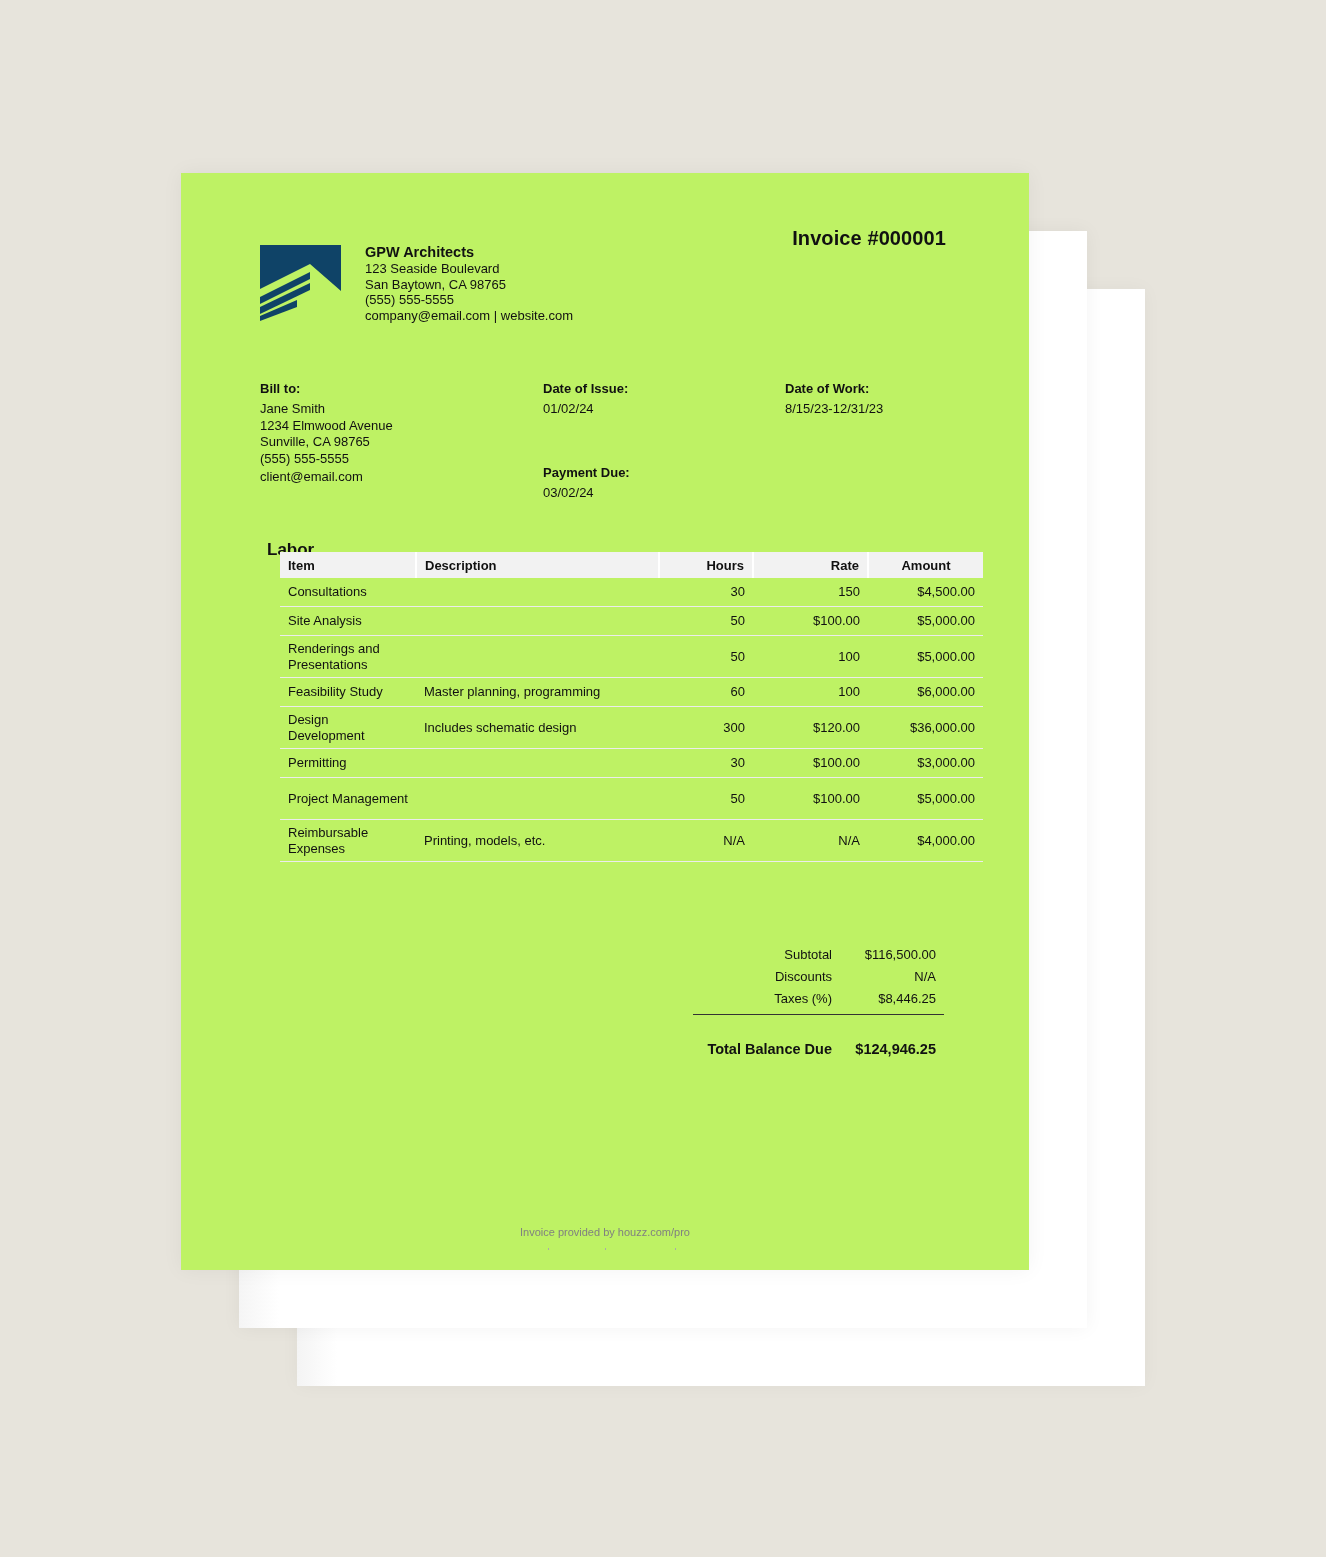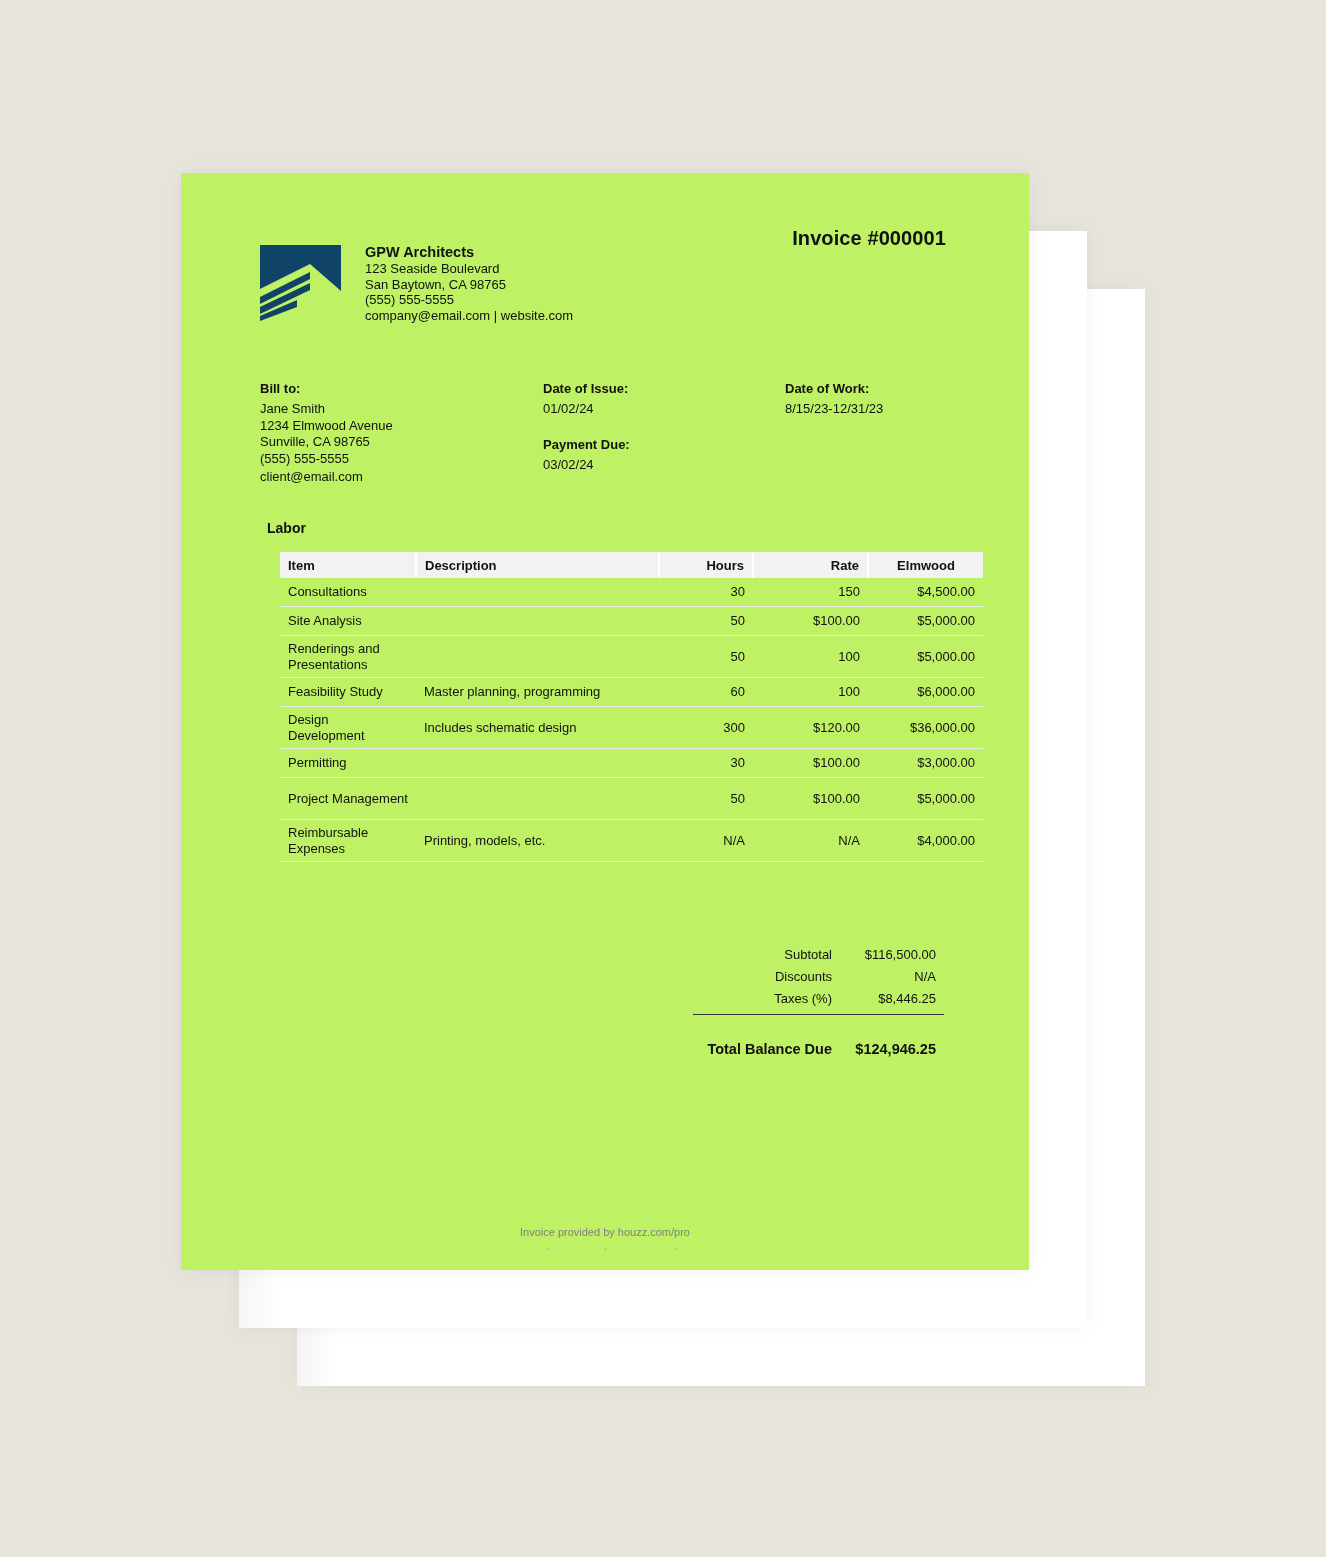--- a/index.html
+++ b/index.html
@@ -67,27 +67,27 @@
       font-size: 13px;
       line-height: 17.5px;
       margin-top: 27px;
     }
     .info .lbl {
       font-weight: bold;
       margin-bottom: 2px;
     }
     .bill-to { left: 79px; top: 180px; }
     .date-issue { left: 362px; top: 180px; }
-    .payment-due { left: 362px; top: 236px; }
+    .payment-due { left: 362px; top: 264px; }
     .date-work { left: 604px; top: 180px; }
 
     .section-title {
       position: absolute;
-      left: 79px; top: 347px;
-      font-size: 14px;
+      left: 79px; top: 367px;
+      font-size: 17px;
       font-weight: bold;
       padding-left: 7px;
     }
 
     
     table.items {
       position: absolute;
       left: 71px; top: 379px;
       width: 703px;
       border-collapse: collapse;
@@ -241,21 +241,21 @@
         <col class="c-hours">
         <col class="c-rate">
         <col class="c-amt">
     </colgroup>
     <thead>
       <tr>
         <th>Item</th>
         <th>Description</th>
         <th class="num">Hours</th>
         <th class="num">Rate</th>
-        <th class="amt">Elmwood</th>
+        <th class="amt">Amount</th>
       </tr>
     </thead>
     <tbody>
       <tr class="single">
         <td>Consultations</td>
         <td></td>
         <td class="num">30</td>
         <td class="num">150</td>
         <td class="amt">$4,500.00</td>
       </tr>

